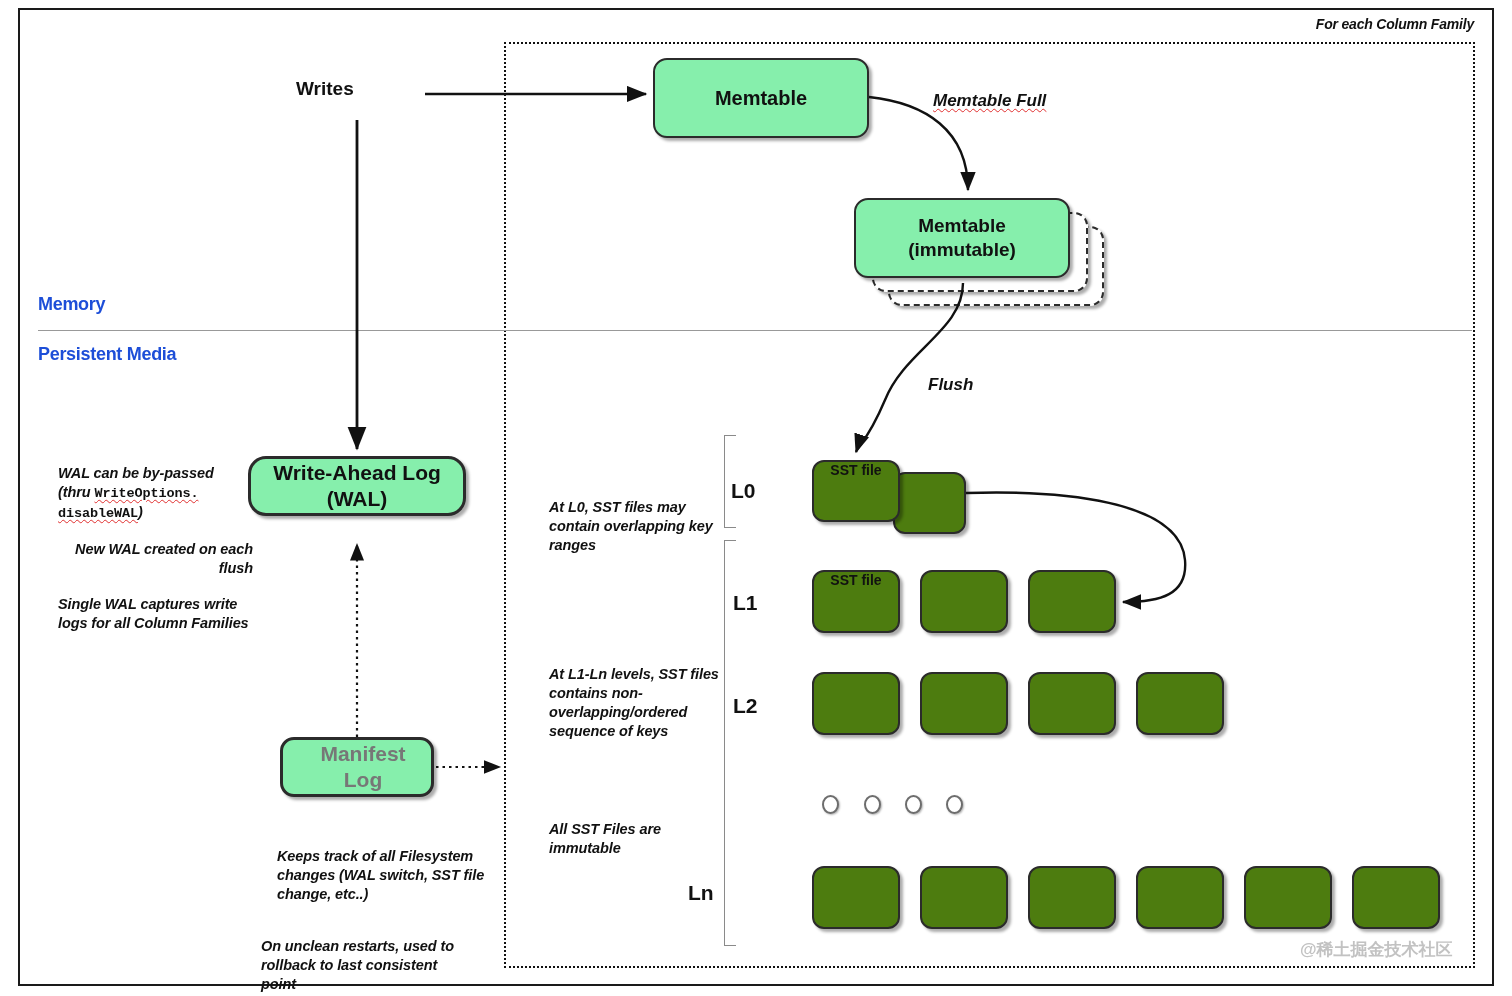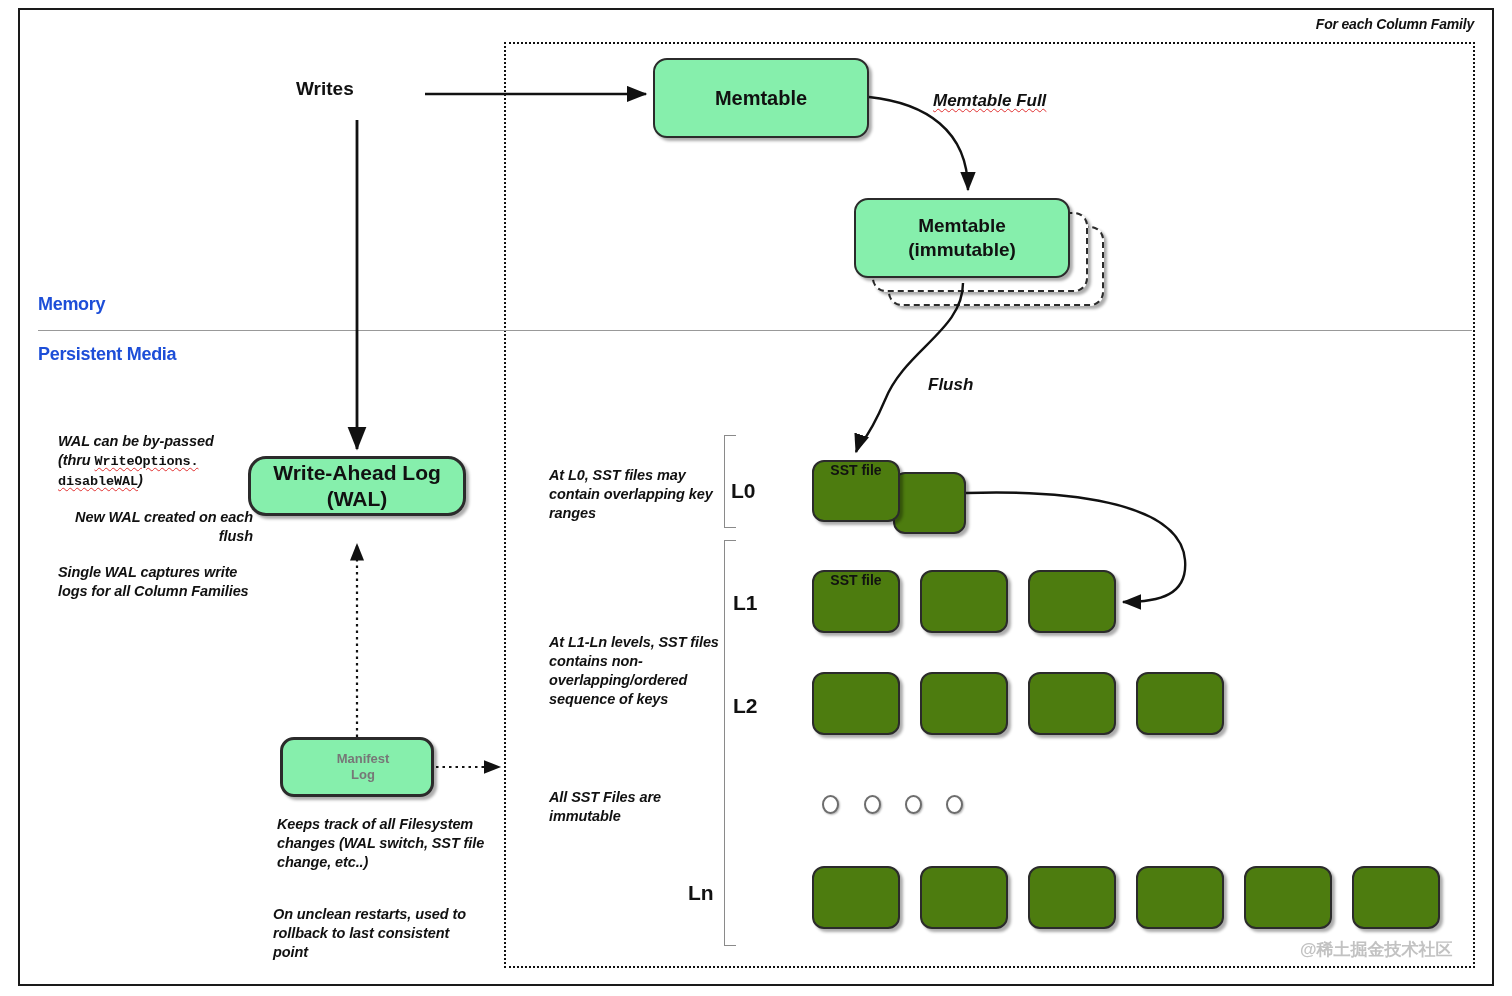--- a/index.html
+++ b/index.html
@@ -92,21 +92,21 @@
   .memtable-imm  { left: 854px; top: 198px; width: 216px; height: 80px; font-size: 19px; z-index: 4; }
   .memtable-sh1  { left: 872px; top: 212px; width: 216px; height: 80px; z-index: 3; }
   .memtable-sh2  { left: 888px; top: 226px; width: 216px; height: 80px; z-index: 2; }
 
   .wal-box {
     left: 248px; top: 456px; width: 218px; height: 60px;
     font-size: 21px; border-radius: 18px; border-width: 3px;
   }
   .manifest-box {
     left: 280px; top: 737px; width: 154px; height: 60px;
-    font-size: 13px; border-radius: 14px; border-width: 3px; padding-left: 12px;
+    font-size: 21px; border-radius: 14px; border-width: 3px; padding-left: 12px;
   }
 
   
   .sst {
     position: absolute;
     box-sizing: border-box;
     background: #4d7c0f;
     border: 2.5px solid #2b2b2b;
     border-radius: 12px;
     display: flex;
@@ -134,20 +134,21 @@
   }
   
   .note {
     position: absolute;
     font-style: italic;
     font-weight: bold;
     font-size: 14.5px;
     line-height: 1.32;
     color: #111111;
     letter-spacing: -0.1px;
+    margin-top: 32px;
   }
   .note.lg { font-size: 16px; }
   .mono {
     font-family: "Liberation Mono", monospace;
     font-style: normal;
     font-weight: bold;
     font-size: 13.5px;
     text-decoration: underline wavy #e03030;
     text-decoration-thickness: 1px;
     text-underline-offset: 2px;
@@ -246,21 +247,21 @@
     <span>WAL can be by-passed</span><br>
     <span>(thru </span><span class="mono">WriteOptions.</span><br>
     <span class="mono">disableWAL</span><span>)</span>
   </div>
 
   <div class="note" style="left:63px; top:508px; width:190px;text-align:right;">New WAL created on each flush</div>
 
   <div class="note" style="left:58px; top:563px; width:200px;">Single WAL captures write logs for all Column Families</div>
 
   <div class="note" style="left:277px; top:815px; width:210px;">Keeps track of all Filesystem changes (WAL switch, SST file change, etc..)</div>
-  <div class="note" style="left:273px; top:905px; width:210px;">On unclean restarts, used to rollback to last consistent point</div>
+  <div class="note" style="left:261px; top:905px; width:210px;">On unclean restarts, used to rollback to last consistent point</div>
 
   <div class="note" style="left:549px; top:466px; width:180px;">At L0, SST files may contain overlapping key ranges</div>
   <div class="note" style="left:549px; top:633px; width:178px;">At L1-Ln levels, SST files contains non-overlapping/ordered sequence of keys</div>
   <div class="note" style="left:549px; top:788px; width:180px;">All SST Files are immutable</div>
 
 
   <div class="bracket" style="left:724px; top:435px; height:93px;"></div>
   <div class="bracket" style="left:724px; top:540px; height:406px;"></div>
 
   <div class="level-label" style="left:731px; top:479px;">L0</div>

